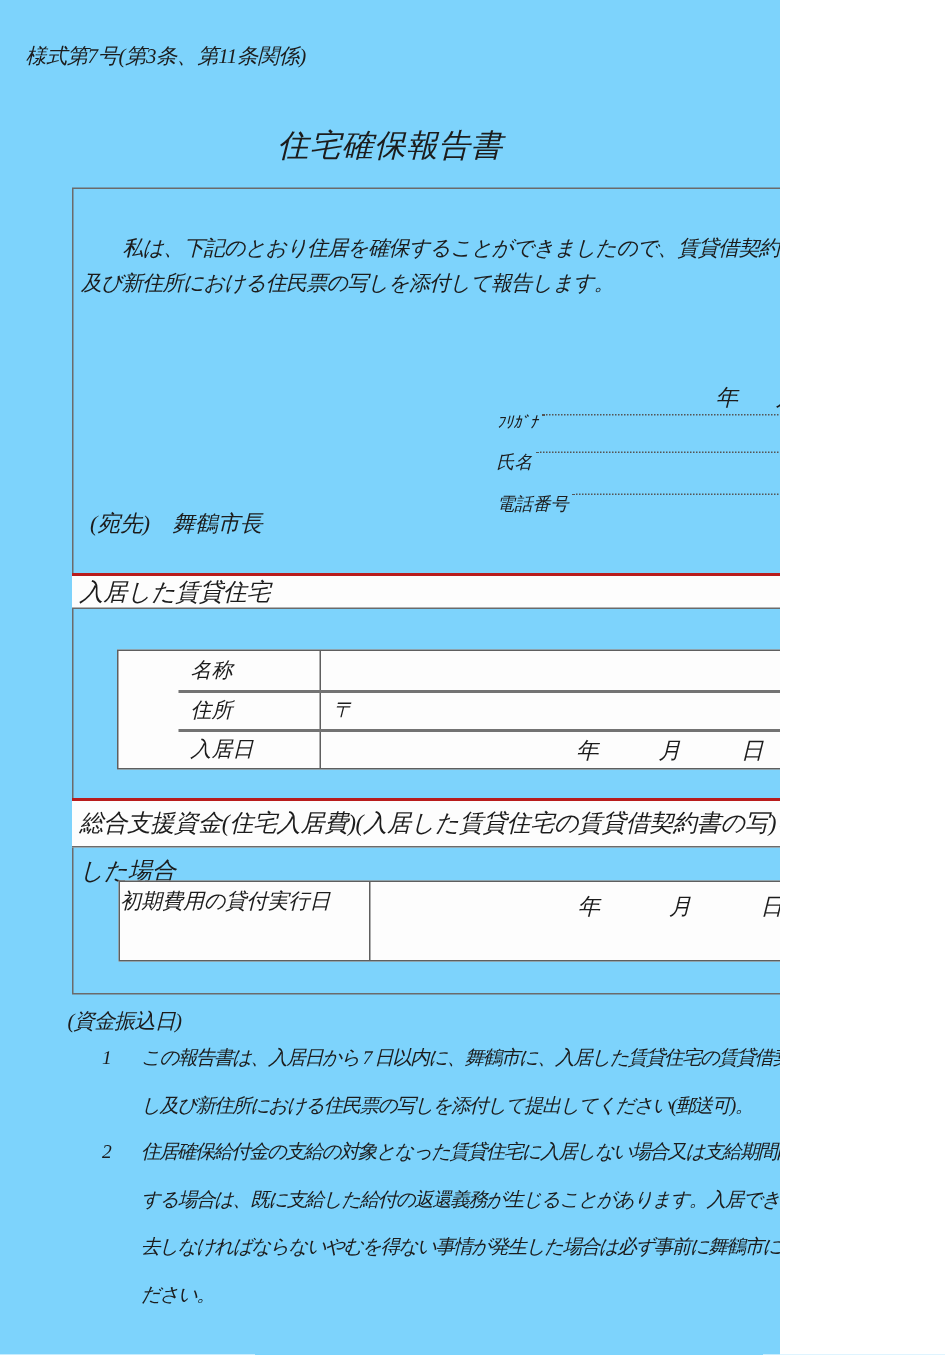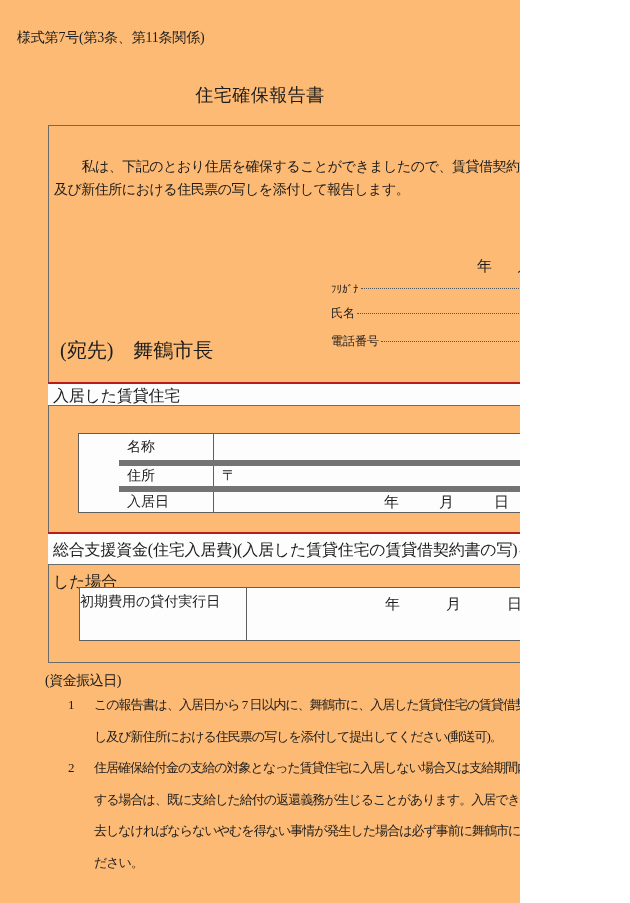--- a/index.html
+++ b/index.html
@@ -3,57 +3,57 @@
 <meta charset="utf-8">
 <style>
   * { margin:0; padding:0; box-sizing:border-box; }
   html,body { background:#ffffff; }
   body {
     width:630px; height:903px;
     font-family:"Liberation Serif","DejaVu Serif",serif;
     color:#1c1c1c;
     position:relative;
   }
-  .page { position:absolute; left:0; top:0; width:520px; height:903px; background:#fdba74; overflow:hidden; }
+  .page { position:absolute; left:0; top:0; width:520px; height:903px; background:#7dd3fc; overflow:hidden;font-style:italic; }
 
   .form-number { position:absolute; left:17px; top:29px; font-size:14px; letter-spacing:-0.2px; }
-  .doc-title  { position:absolute; left:0; right:0; top:83px; text-align:center; font-size:18px; letter-spacing:0.5px; }
+  .doc-title  { position:absolute; left:0; right:0; top:83px; text-align:center; font-size:21px; letter-spacing:0.5px; }
 
   .outer-box { position:absolute; left:48px; top:125px; width:533px; height:538px; border:1px solid #6b6b6b;padding-left:12px; }
 
   .intro {
     position:absolute; left:5px; top:30px; width:524px;
     font-size:14px; line-height:22.5px; letter-spacing:-0.5px;
     white-space:pre-line; text-indent:14px;
   }
-  .recipient { position:absolute; left:11px; top:213px; font-size:20px; line-height:22px; }
+  .recipient { position:absolute; left:11px; top:213px; font-size:15px; line-height:22px; }
 
   .date-row { position:absolute; right:8px; top:129px; display:flex; gap:25px; font-size:15px; line-height:22px; }
 
-  .contact-row { position:absolute; left:282px; right:13px; height:25px; display:flex; align-items:center; }
+  .contact-row { position:absolute; left:282px; right:13px; height:25px; display:flex; align-items:flex-start; }
   .contact-row .lbl { font-size:12px; line-height:15px; margin-right:2px; white-space:nowrap; }
   .contact-row.furigana .lbl { font-size:11px; line-height:12px; }
   .contact-row .dotline { flex:1; border-bottom:1.5px dotted #555; height:1px; }
   .row-furigana { top:150px; }
   .row-name     { top:175px; }
   .row-phone    { top:203px; }
 
   .section-header {
     position:absolute; left:-1px; right:-1px; height:24px;
     border-top:2px solid #b91c1c; border-bottom:1px solid #6b6b6b;
     font-size:16px; line-height:23px; padding-left:5px; letter-spacing:-0.2px;
     background:#fdfdfd;
   }
   .section-header-1 { top:256px; }
   .section-header-2 { top:406px; height:33px; line-height:32px; }
 
   .form-table { position:absolute; border:1px solid #5f5f5f; background:#fdfdfd; }
   .table-rental { left:29px; top:307px; width:490px; }
   .t-row { display:flex; height:26px;margin-left:40px; }
-  .t-row + .t-row { border-top:6px solid #737373; }
+  .t-row + .t-row { border-top:2px solid #737373; }
   .t-label { width:95px; border-right:1px solid #5f5f5f; padding:0 8px; display:flex; align-items:center; font-size:14px; }
   .t-value { flex:1; display:flex; align-items:center; padding:0 8px; font-size:14px; }
 
   .date-triplet { display:flex; gap:40px; font-size:15px; }
   .t-value .date-triplet { padding-left:162px; }
 
   .table-loan { left:30px; top:461px; width:489px; height:54px; display:flex; }
   .loan-label { width:167px; border-right:1px solid #5f5f5f; text-align:left; font-size:14px; line-height:24px; padding-top:2px; }
   .loan-value { flex:1; padding-top:7px; }
   .loan-value .date-triplet { padding-left:138px; gap:46px; }

